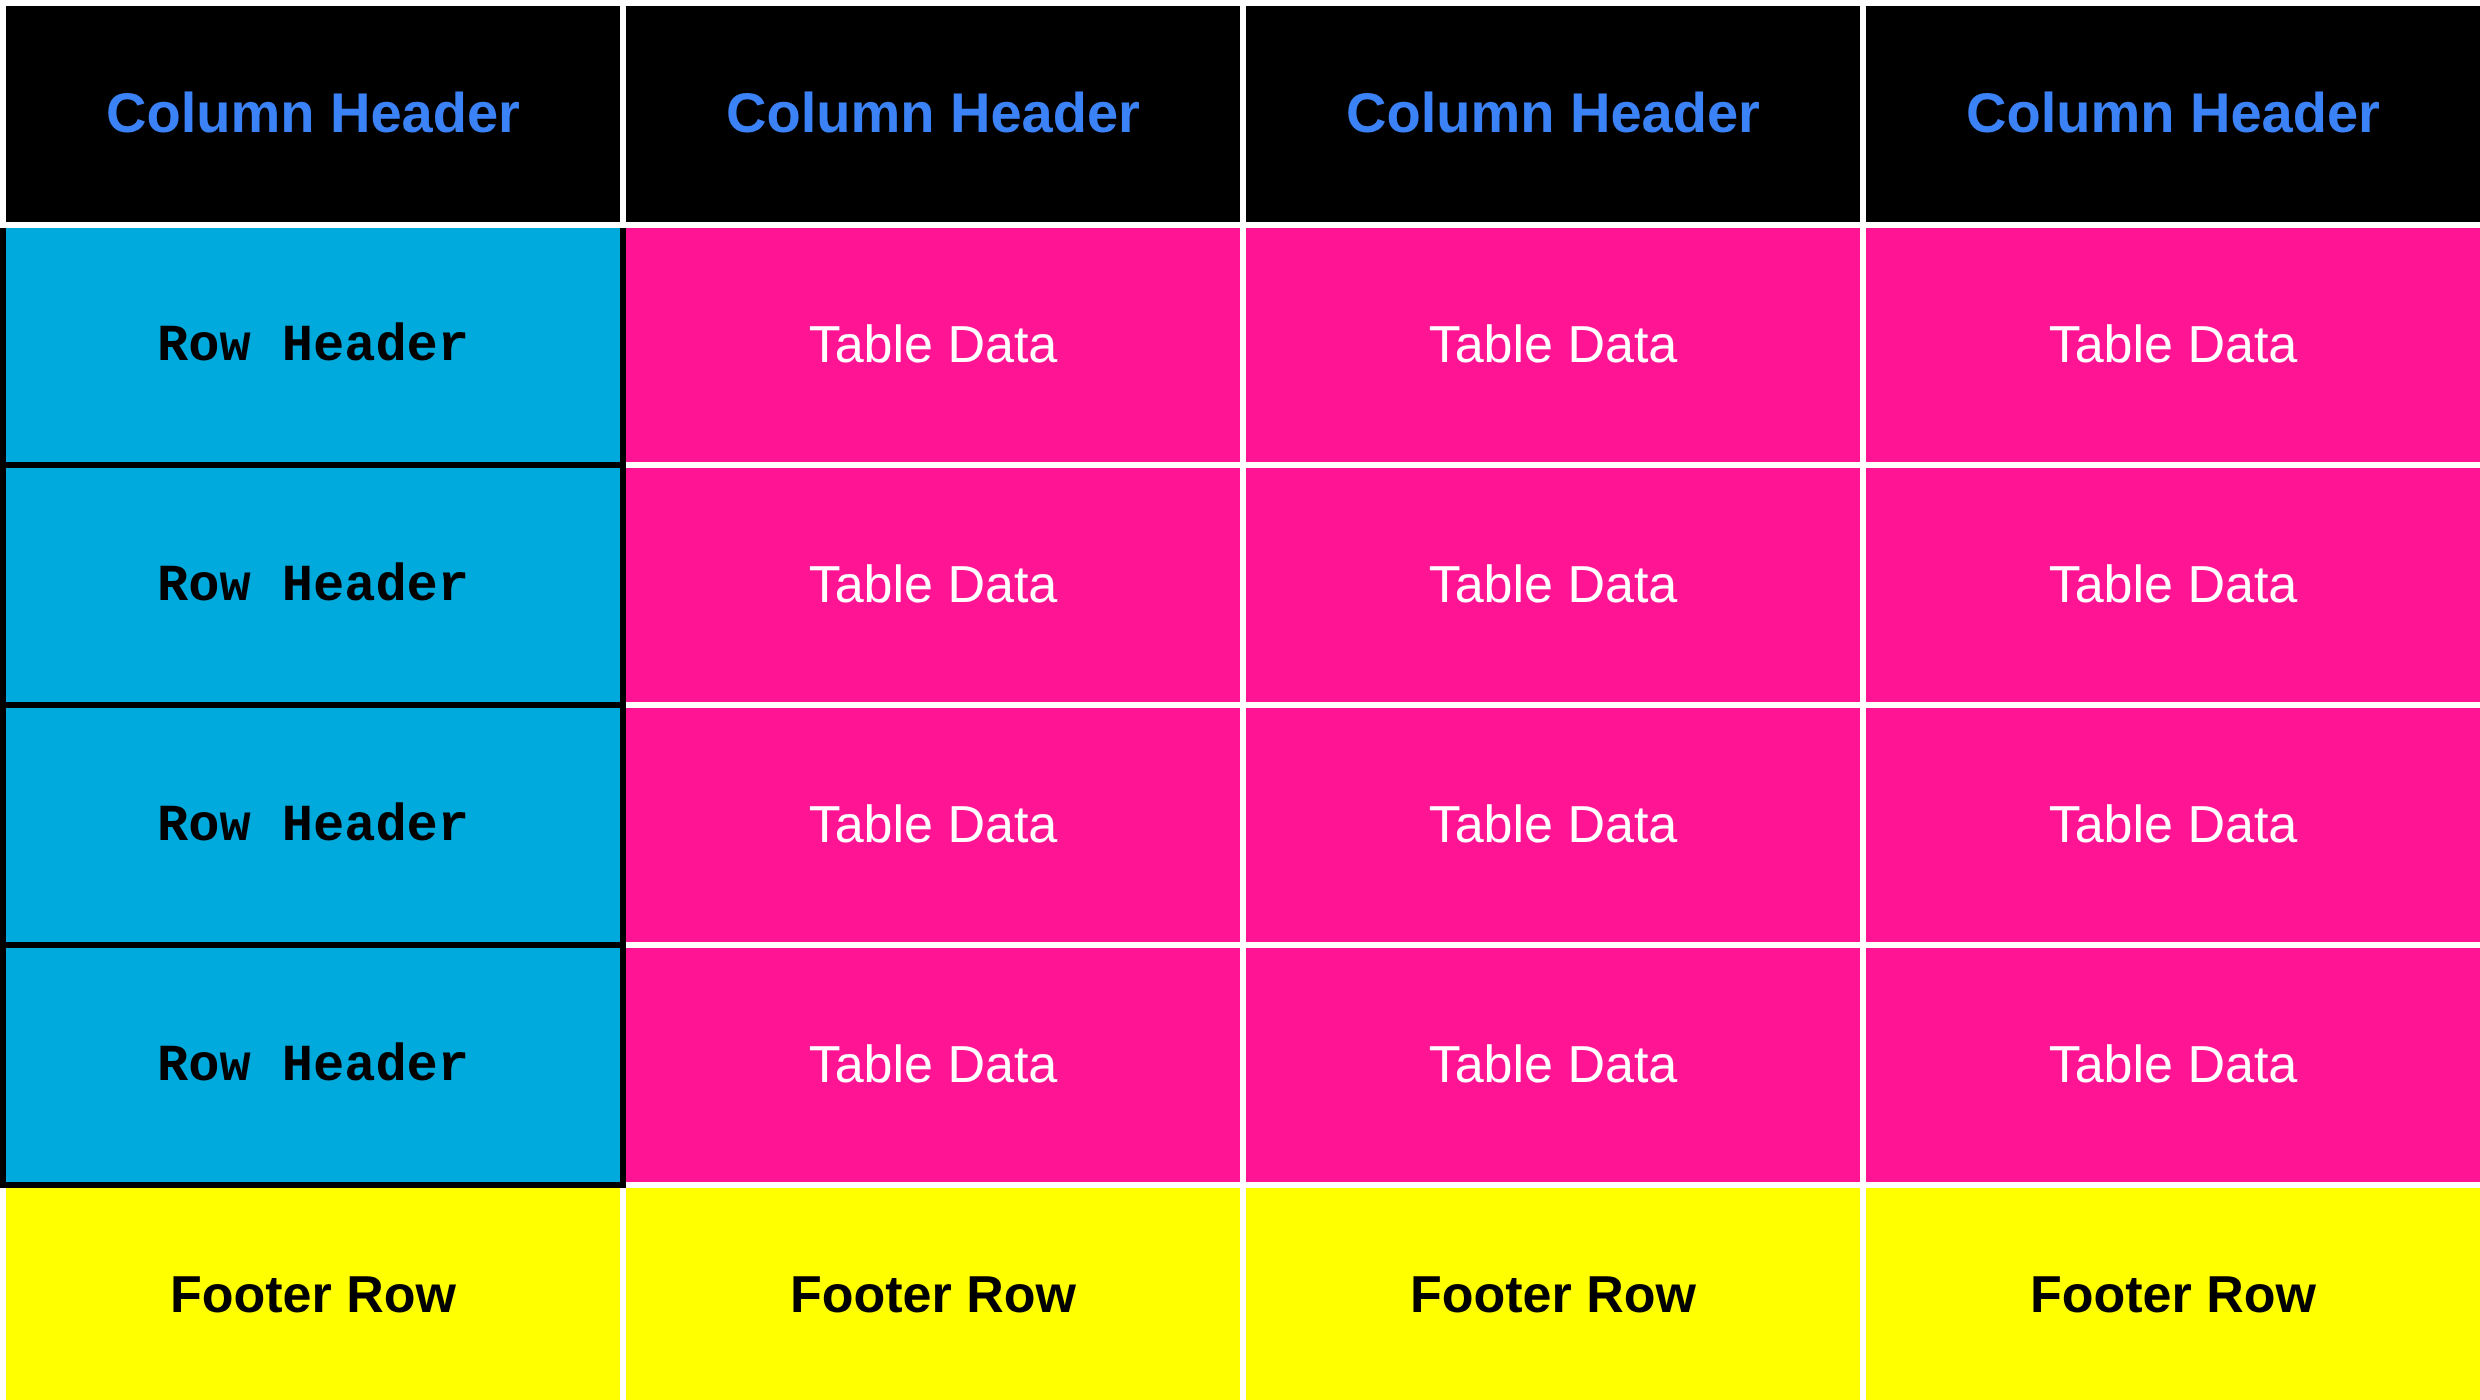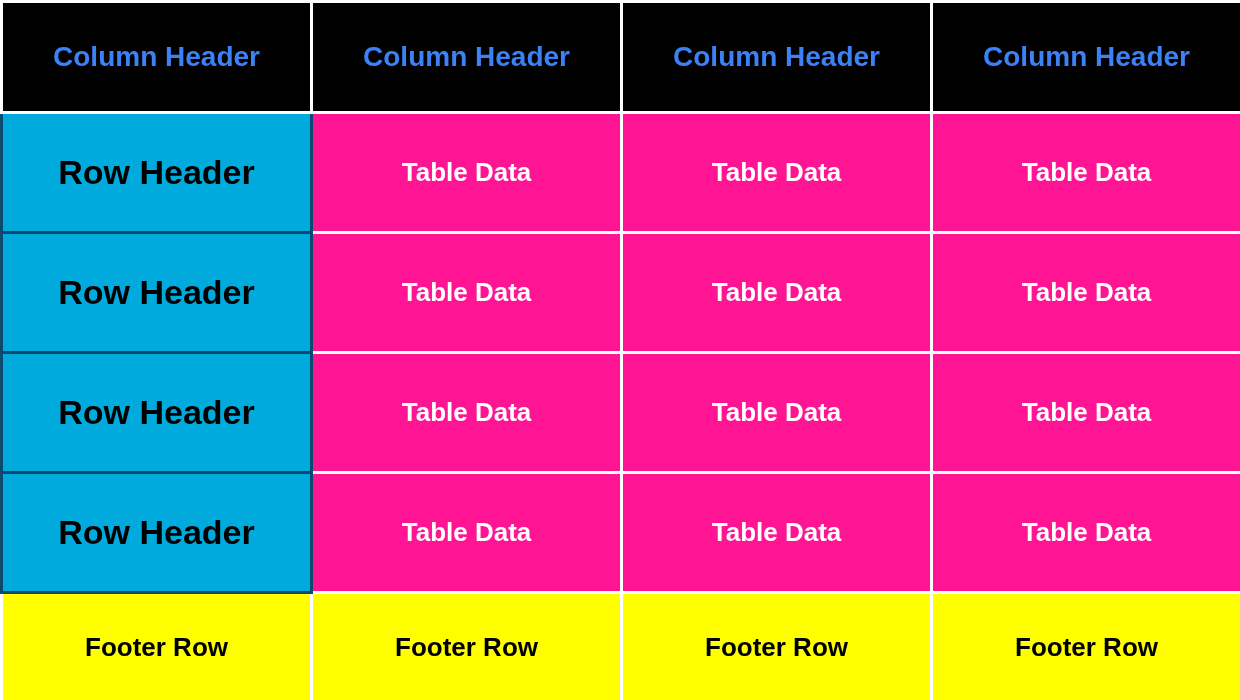--- a/index.html
+++ b/index.html
@@ -34,33 +34,34 @@
       text-align: center;
       vertical-align: middle;
       padding: 20px;
       border: 3px solid #ffffff;
       height: 111px;
     }
 
     tbody tr th {
       background-color: #00AADD;
       color: #000000;
-      font-size: 34px;
+      font-size: 26px;
       font-weight: 900;
       text-align: center;
       vertical-align: middle;
       padding: 20px;
-      border: 3px solid #0c4a6e;
+      border: 3px solid #000000;
+      font-family: Liberation Mono, monospace;
     }
 
     tbody tr td {
       background-color: #FF1493;
       color: #ffffff;
       font-size: 26px;
-      font-weight: 700;
+      font-weight: 400;
       text-align: center;
       vertical-align: middle;
       padding: 20px;
       border: 3px solid #ffffff;
     }
 
     tfoot tr td {
       background-color: #FFFF00;
       color: #000000;
       font-size: 26px;

